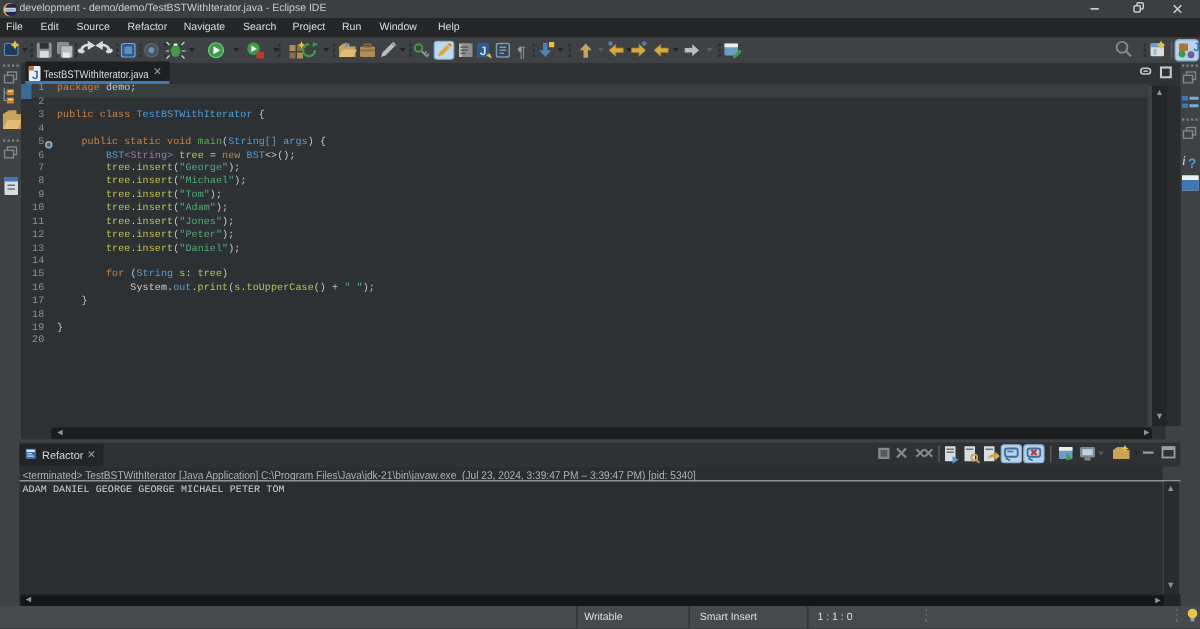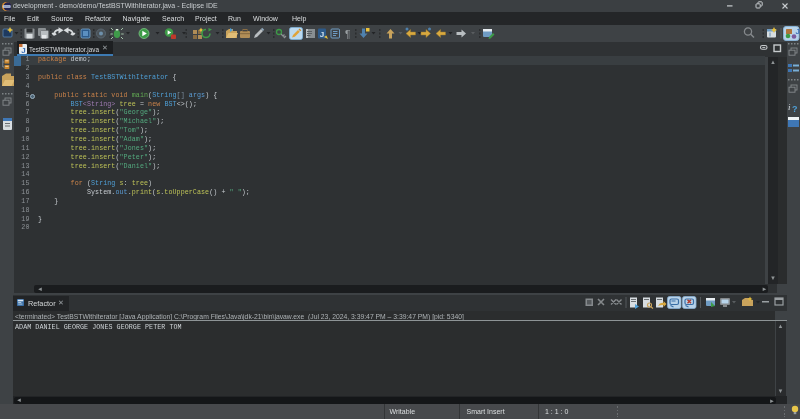--- a/index.html
+++ b/index.html
@@ -344,21 +344,21 @@
     <path d="M162 6 l3 -2 4 0 0 2 4 0 0 6 -11 0 z" fill="#c9a35c"></path>
     <path d="M170 2.5 l0.8 1.7 1.7 0.8 -1.7 0.8 -0.8 1.7 -0.8 -1.7 -1.7 -0.8 1.7 -0.8 z" fill="#e9c13d"></path>
     <path d="M176 7 l4 0 l-2 2.6 z" fill="#222426"></path>
     <rect x="182" y="7" width="7" height="1.5" fill="#9a9fa2"></rect>
     <rect x="195" y="4" width="8" height="7" fill="none" stroke="#9a9fa2" stroke-width="1.2"></rect>
     <rect x="195" y="4" width="8" height="2" fill="#9a9fa2"></rect>
   </svg>
 <div class="abs" id="cbody"></div>
 <span class="abs" id="cterm">&lt;terminated&gt; TestBSTWithIterator [Java Application] C:\Program Files\Java\jdk-21\bin\javaw.exe  (Jul 23, 2024, 3:39:47 PM – 3:39:47 PM) [pid: 5340]</span>
 <div class="abs" id="csep"></div>
-<span class="abs" id="cout">ADAM DANIEL GEORGE JONES GEORGE PETER TOM</span>
+<span class="abs" id="cout">ADAM DANIEL GEORGE GEORGE MICHAEL PETER TOM</span>
 <div class="abs" id="cvsb"></div>
 <span class="sbarrow" style="left:777.5px;top:323px">▲</span>
 <span class="sbarrow" style="left:777.5px;top:388px">▼</span>
 <div class="abs" id="chsb"></div>
 <div class="abs" id="chthumb"></div>
 <span class="sbarrow" style="left:16px;top:397px">◄</span>
 <span class="sbarrow" style="left:769px;top:397.5px">►</span>
 
 <div class="abs" id="statusbar">
   <span class="cell" style="left:389.5px">Writable</span>

